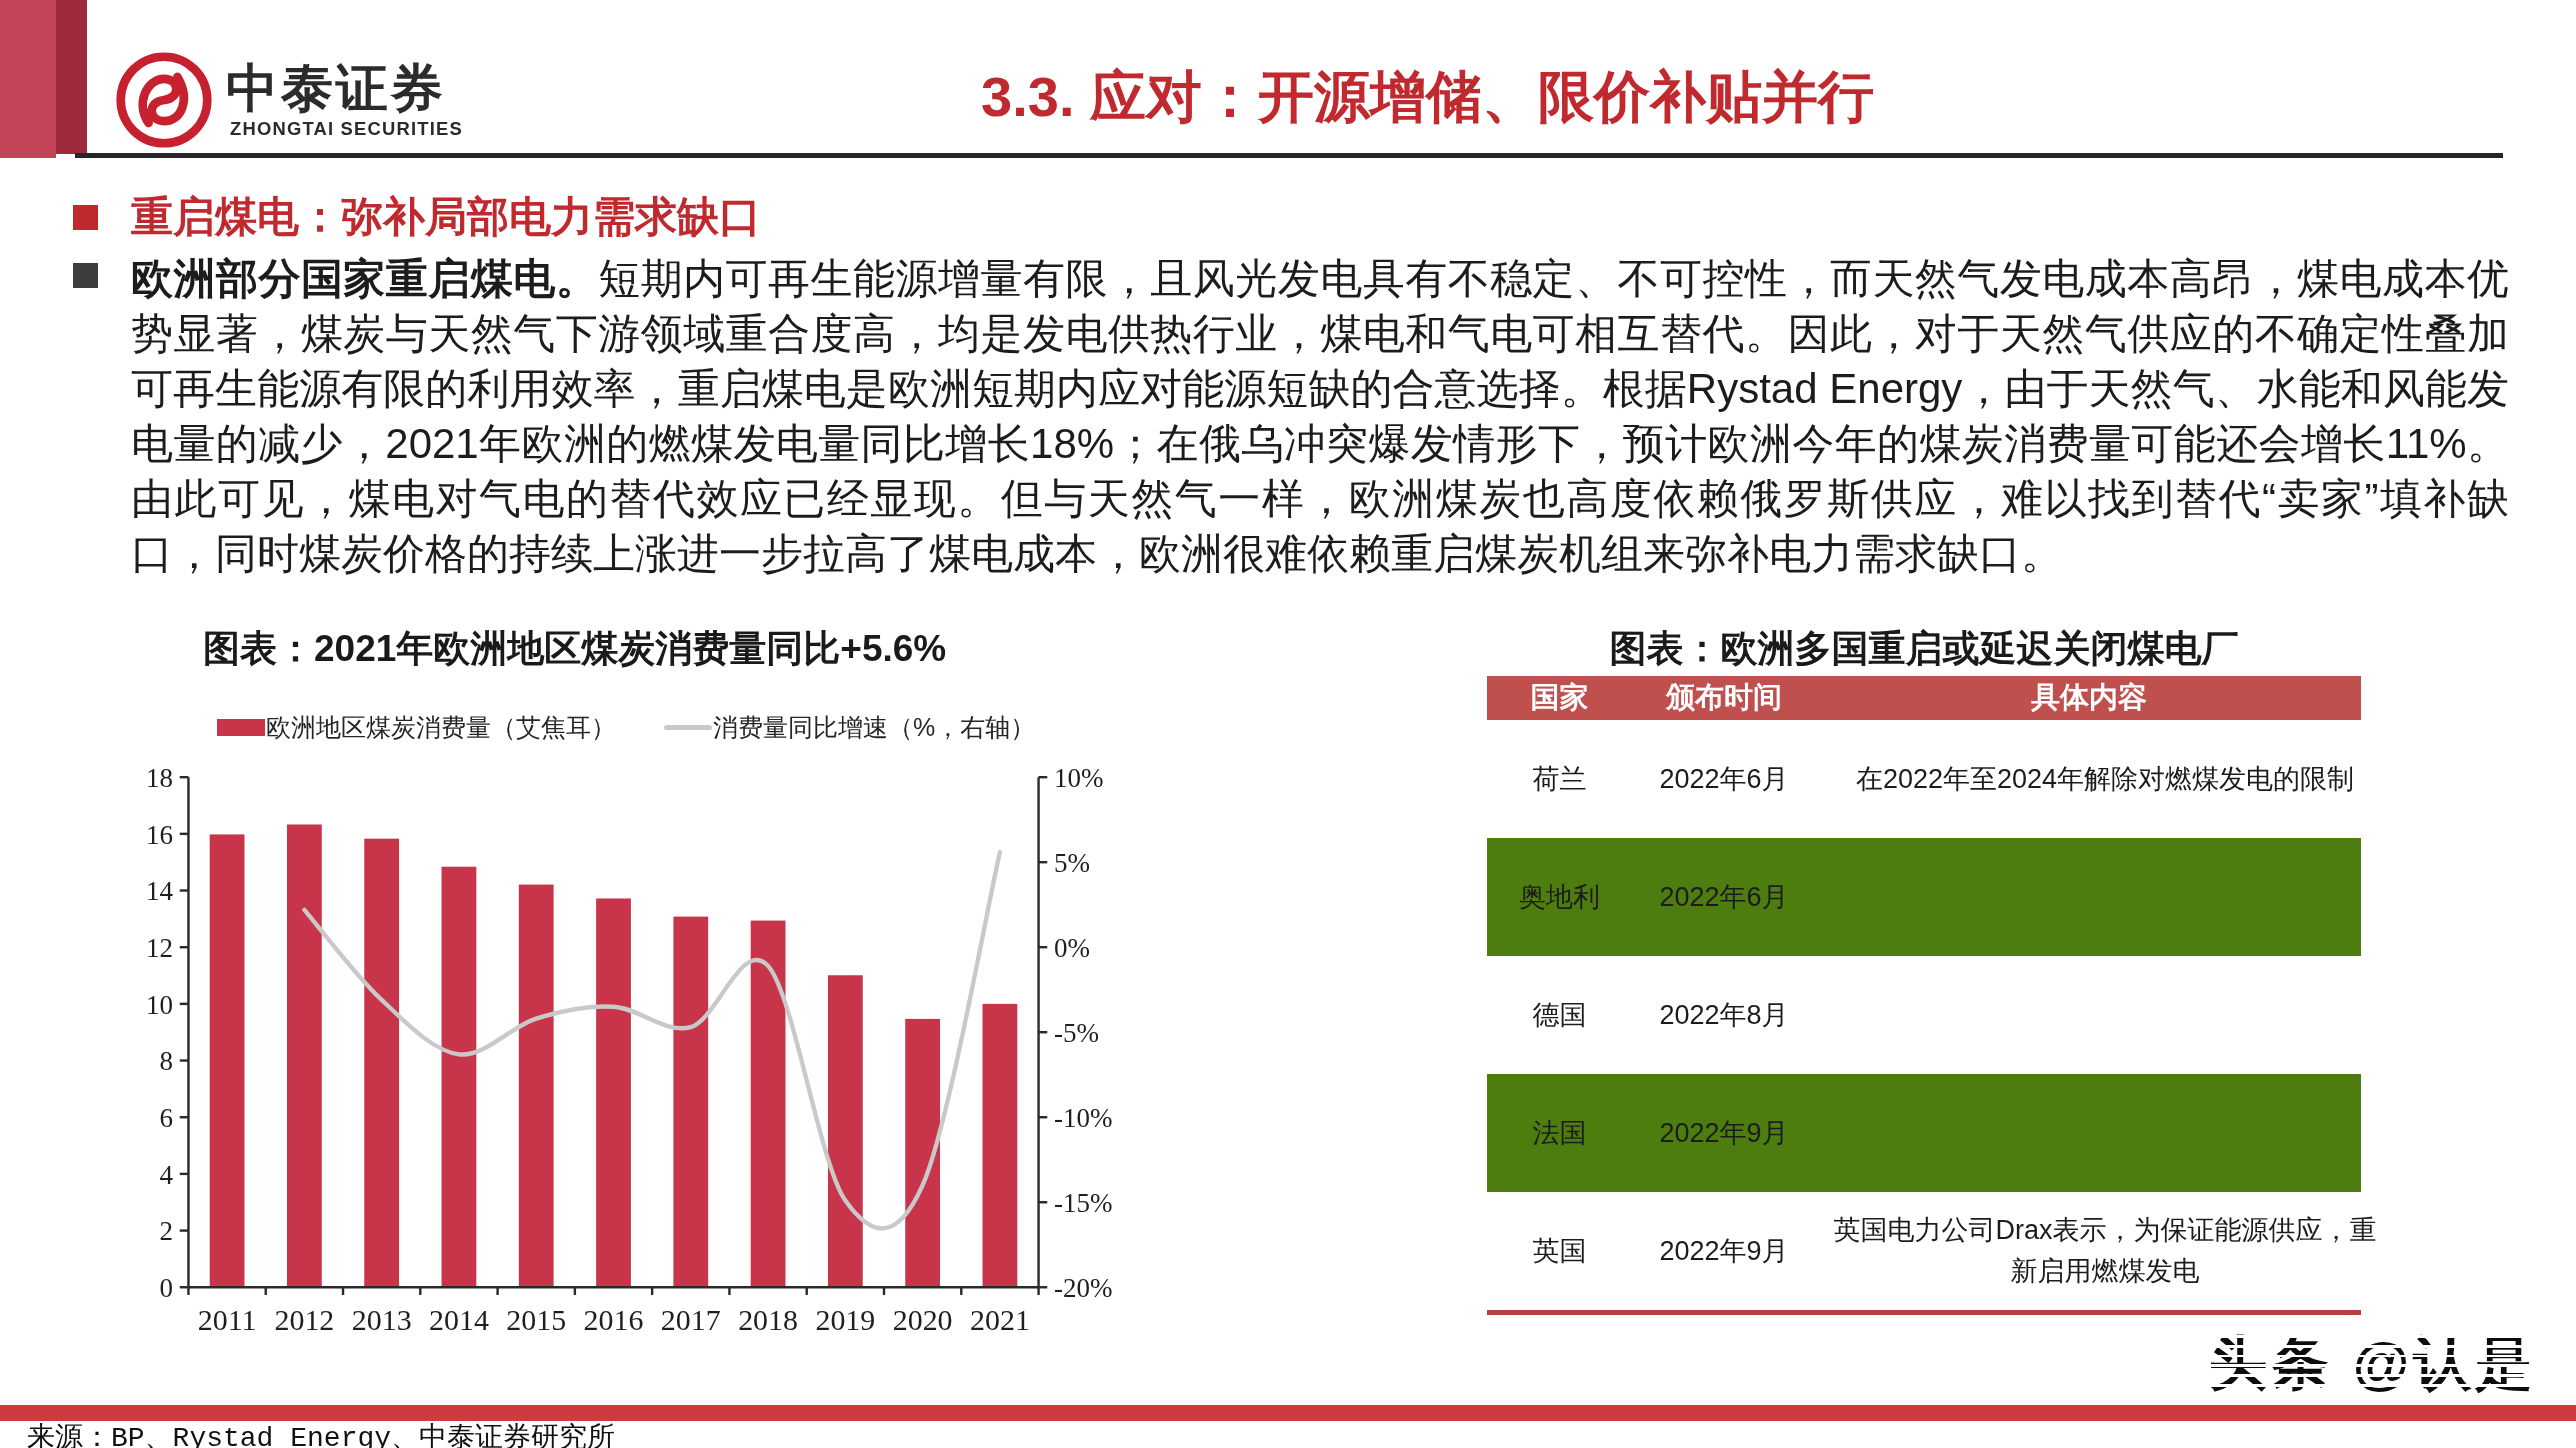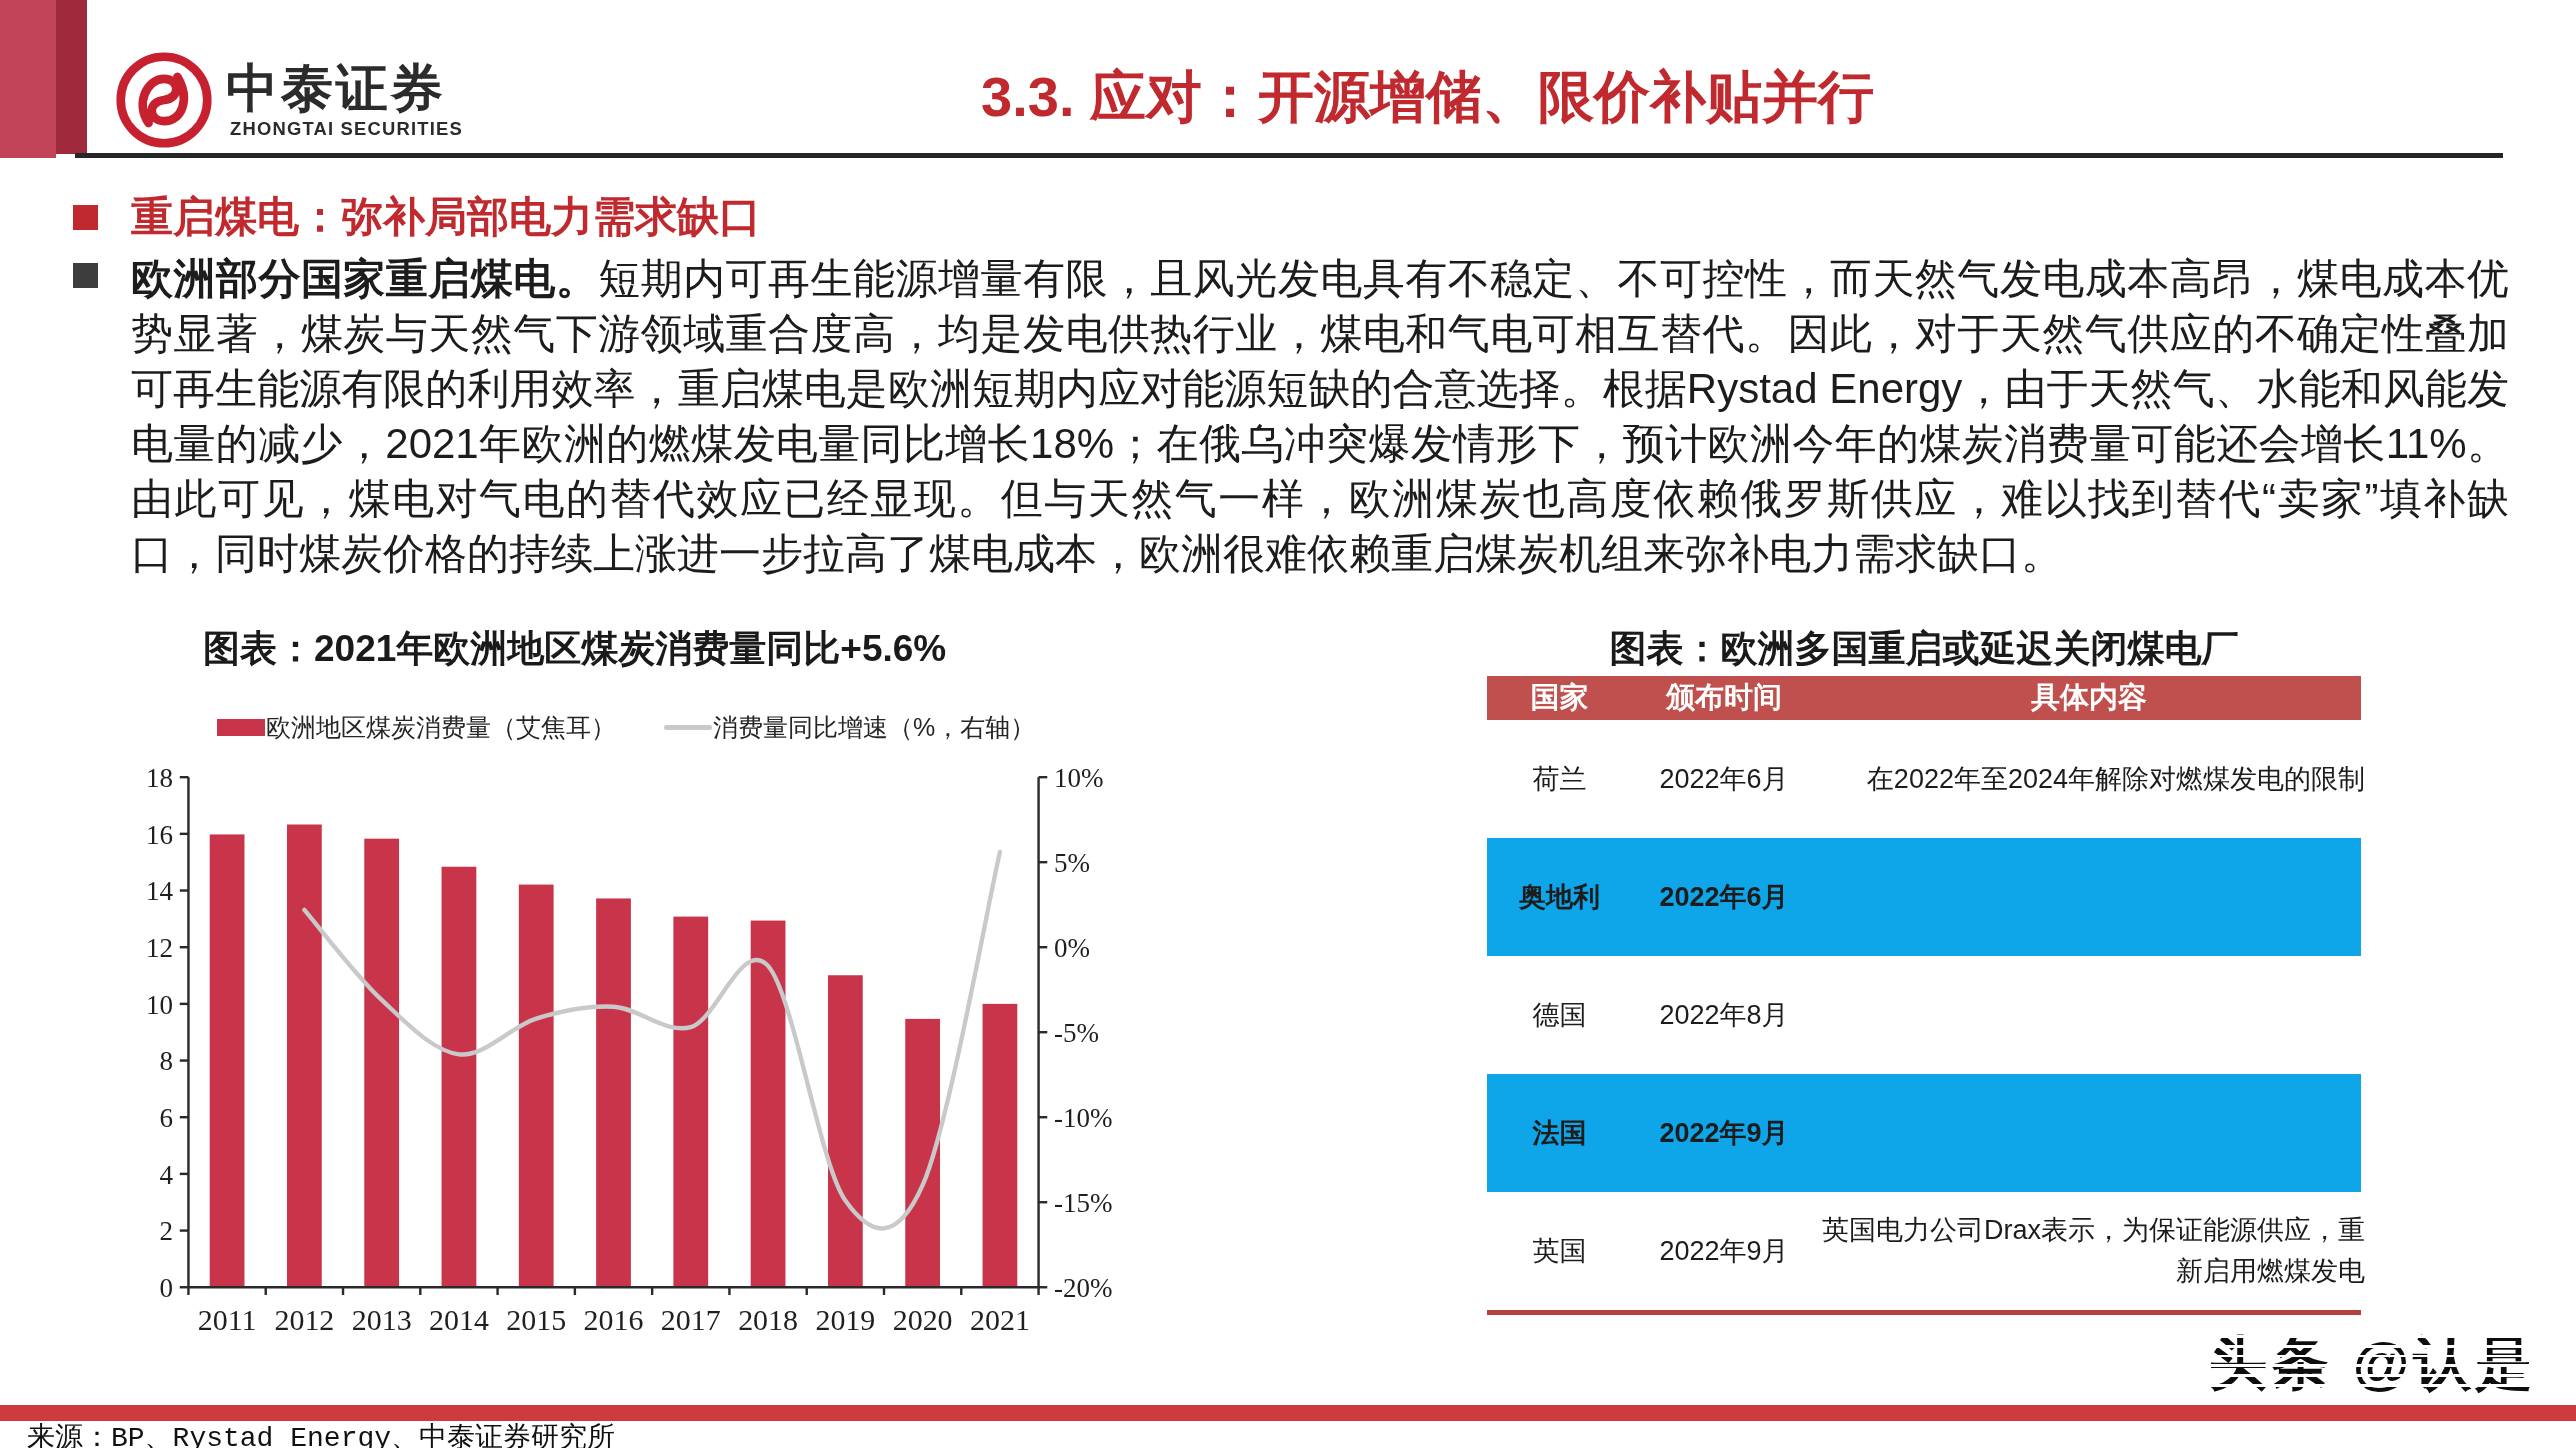--- a/index.html
+++ b/index.html
@@ -38,24 +38,24 @@
   .legend-swatch-bar{width:48px;height:16.4px;background:#c8354a;}
   .legend-swatch-line{width:48px;height:4.8px;background:#c9c9c9;border-radius:2.9px;}
   .chart-svg{left:116px;top:753px;width:1024px;height:599px;}
   .chart-svg text{font-family:"Liberation Serif",serif;fill:#1f1f1f;}
 
   
   .table-title{left:1487px;top:624px;width:874px;text-align:center;font-size:37px;font-weight:bold;color:#1a1a1a;white-space:nowrap;}
   .tbl{left:1487px;top:676px;width:874px;}
   .thead{display:flex;height:44px;background:#c0504d;color:#ffffff;font-weight:bold;font-size:29px;align-items:center;}
   .trow{display:flex;min-height:118px;background:#ffffff;font-size:27px;color:#1c1c1c;align-items:center;}
-  .trow.alt{background:#0ea5e9;font-weight:bold;}
+  .trow.alt{background:#4d7c0f;}
   .c-country{width:145px;text-align:center;flex:none;}
   .c-date{width:184px;text-align:center;flex:none;}
-  .c-content{width:546px;padding-left:0;margin-left:3px;flex:none;line-height:41px;text-align:right;}
+  .c-content{width:546px;padding-left:0;margin-left:16px;flex:none;line-height:41px;text-align:center;}
   .c-content-head{width:546px;text-align:center;flex:none;font-family:Liberation Mono, monospace;}
   .tbl-bottom-rule{width:874px;height:4.8px;background:#b5413f;}
 
   
   .footer-band{left:0;top:1405px;width:2576px;height:16.4px;background:#cf3a3f;}
   .source{left:27px;top:1418px;font-size:28px;color:#111111;font-family:"Liberation Mono","Liberation Sans",monospace;white-space:nowrap;}
   .watermark{
     right:39px;top:1325px;font-size:58px;font-weight:bold;letter-spacing:3.9px;white-space:nowrap;
     color:#111111;
   }

